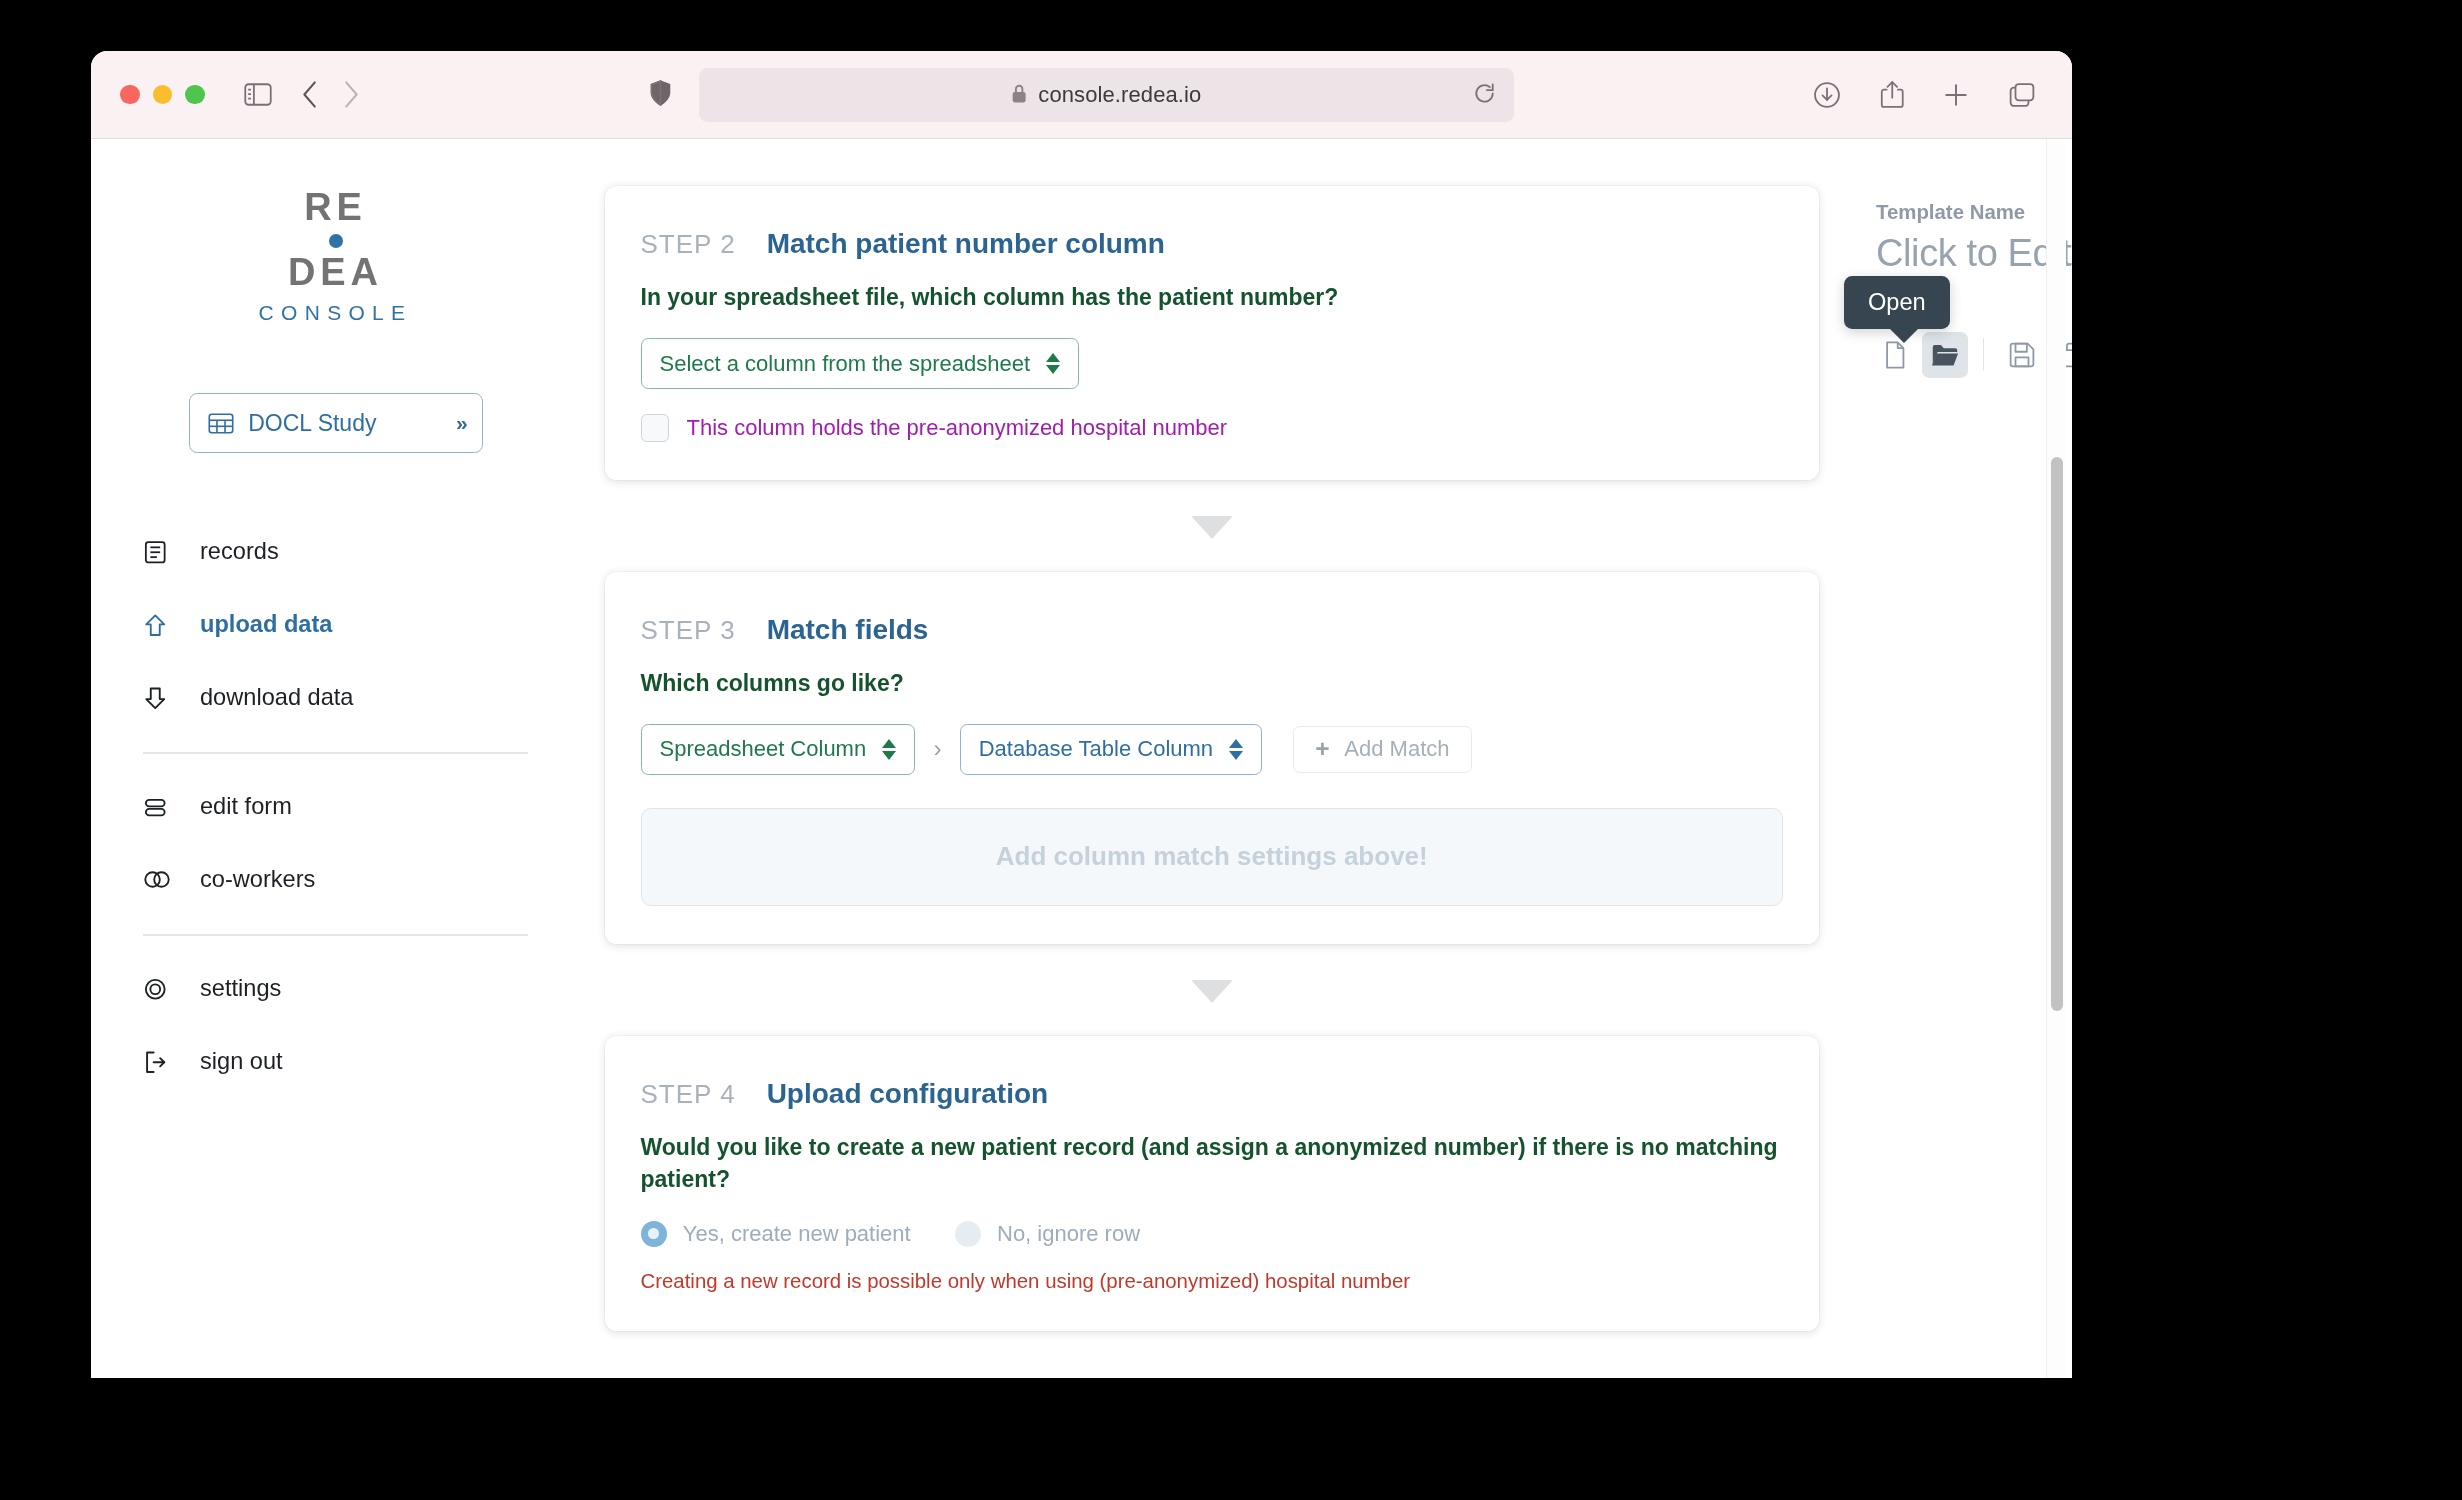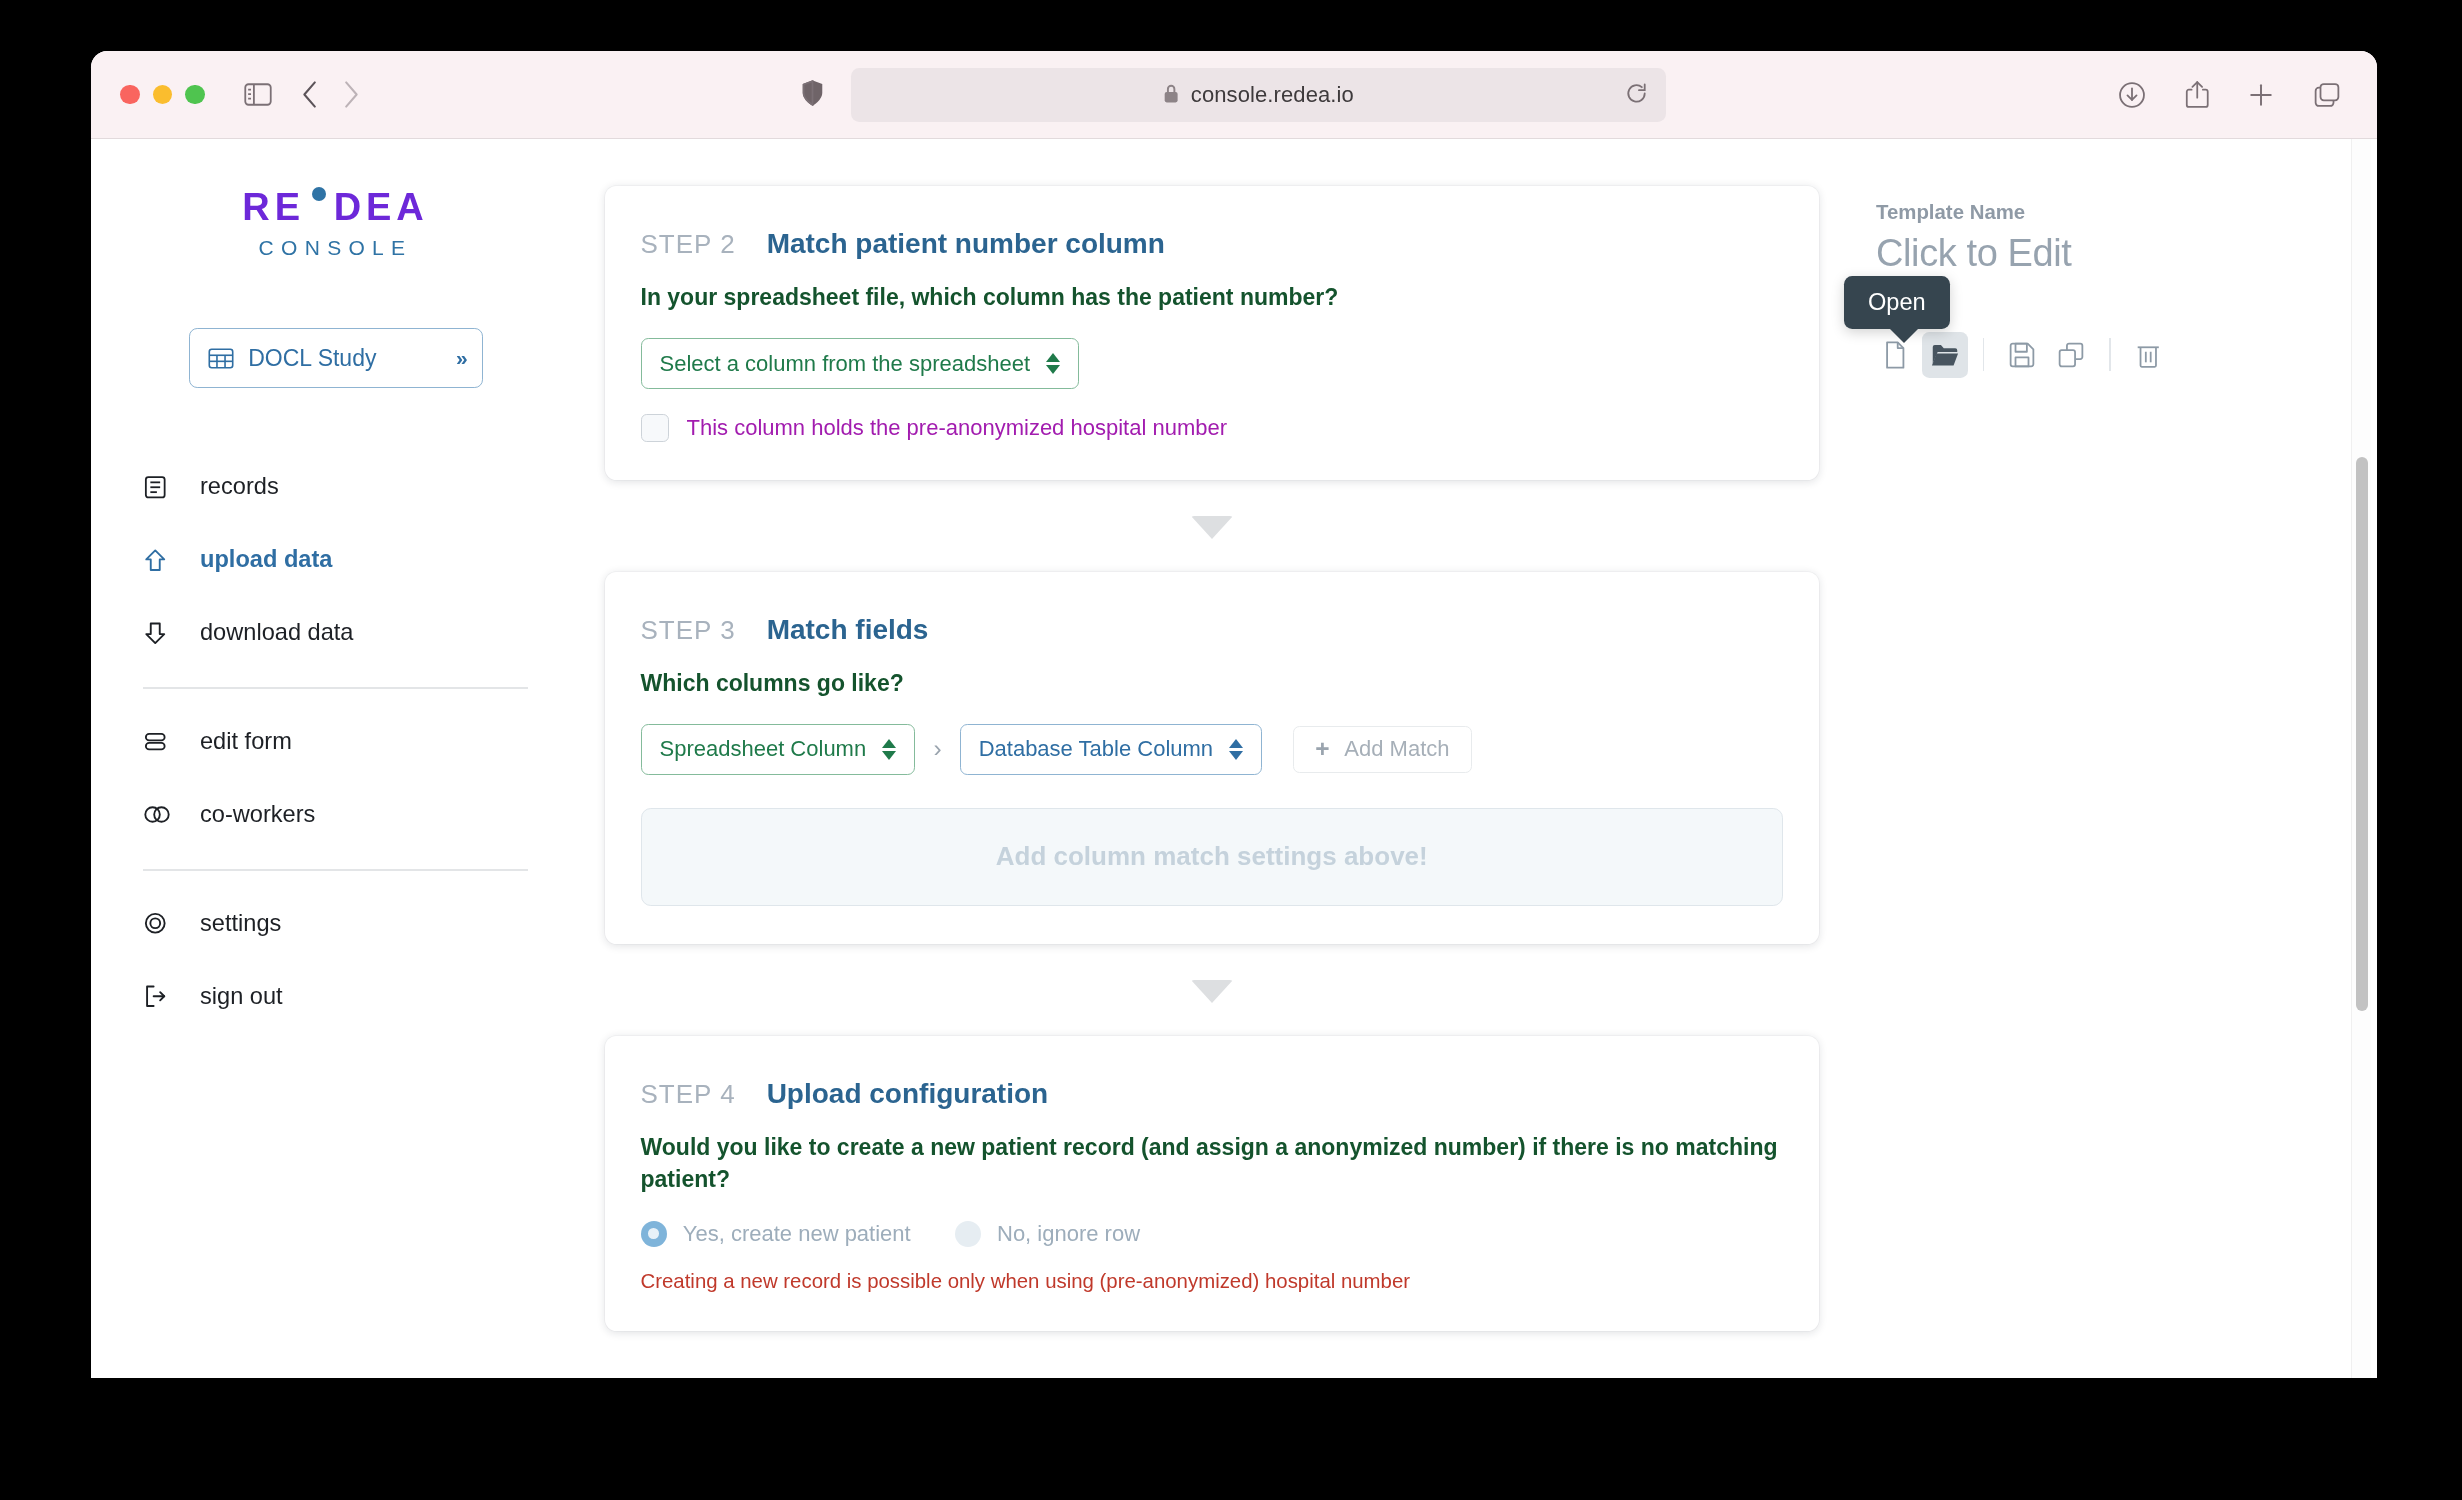--- a/index.html
+++ b/index.html
@@ -7,21 +7,21 @@
     width: 2462px; height: 1500px;
     background: #000;
     font-family: "Liberation Sans", sans-serif;
     overflow: hidden;
   }
 
   
   #browser-window {
     position: absolute;
     left: 91px; top: 51px;
-    width: 2286px; height: 1327px;
+    width: 1981px; height: 1327px;
     background: #ffffff;
     border-radius: 16.3px 16.3px 0 0;
     overflow: hidden;
     box-shadow: 0 16.3px 49px rgba(0,0,0,0.35);
   }
 
   
   #browser-toolbar {
     position: relative;
     height: 88px;
@@ -78,23 +78,23 @@
 
   
   #sidebar {
     width: 489px;
     flex: 0 0 489px;
     padding-top: 47px;
     background: #ffffff;
   }
   #logo-block { text-align: center; margin-bottom: 68px; }
   #logo-main {
-    font-size: 38px; font-weight: 700; color: #6d28d9;
+    font-size: 38px; font-weight: 700; color: #737373;
     letter-spacing: 4.9px;
-    display: inline-flex; align-items: flex-start; gap: 4.1px;
+    display: inline-flex; align-items: center; gap: 4.1px; flex-direction: column;
   }
   #logo-dot { width: 14px; height: 14px; border-radius: 50%; background: #2f73a5; display:inline-block; margin: 0 3.3px; position: relative; top: 0.8px;}
   #logo-sub {
     font-size: 21px; color: #2f73a5; letter-spacing: 7.3px;
     margin-top: 7.3px; font-weight: 400;
   }
 
   #study-selector {
     margin: 0 auto; width: 294px; height: 60px;
     border: 1.6px solid #8fb4d2; border-radius: 8.2px;

